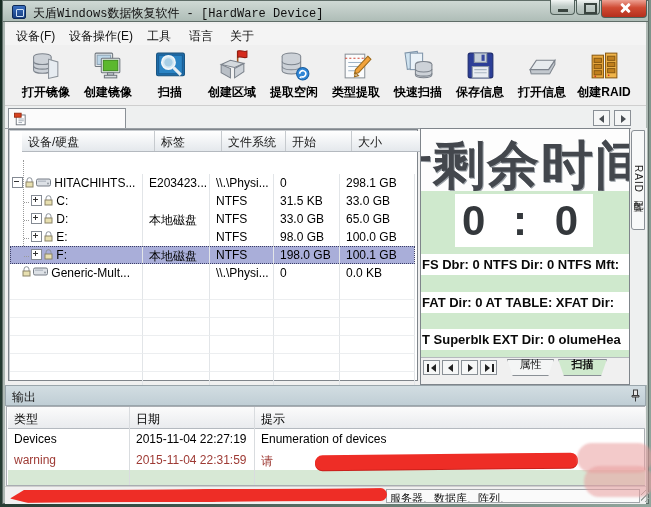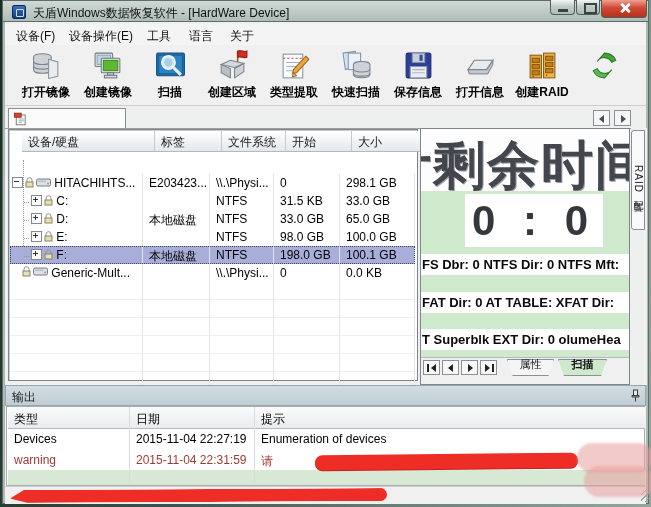--- a/index.html
+++ b/index.html
@@ -3,21 +3,21 @@
 <meta charset="utf-8">
 <style>
   html,body{margin:0;padding:0;}
   #screen{position:relative;width:651px;height:507px;overflow:hidden;
     font-family:"Liberation Sans","DejaVu Sans",sans-serif;
     background:linear-gradient(105deg,#172c23 0%,#3a5248 38%,#6d8279 70%,#93a79e 100%);}
   .abs{position:absolute;}
   
   .titlebar{left:2px;top:0;width:647px;height:40px;
     background:linear-gradient(#cfd9d5,#a9b8b2 60%,#9cada7);
-    border:1px solid #5f6d68;border-bottom:none;box-sizing:border-box;}
+    border:1px solid #5f6d68;border-bottom:none;box-sizing:border-box;font-family:Liberation Mono, monospace;}
   .title-text{left:30px;top:4px;font-size:12px;color:#101010;white-space:nowrap;}
   .win-icon{left:9px;top:4px;width:14px;height:14px;background:linear-gradient(#3a6fc0,#173d7e);
     border:1px solid #0e2a58;border-radius:2px;box-sizing:border-box;}
   .win-icon i{position:absolute;left:3px;top:3px;width:6px;height:6px;border:1px solid #cfe0f5;border-radius:1px;}
   .capbtn{top:0;height:15px;box-sizing:border-box;border:1px solid #50605a;border-top:none;
     background:linear-gradient(#f2f6f4,#c2cdc9 45%,#aebbb6);border-radius:0 0 4px 4px;}
   .btn-close{left:601px;width:46px;height:18px;background:linear-gradient(#eda193,#d04b34 45%,#b52f1d);}
   .glyph-min{position:absolute;left:7px;top:9px;width:10px;height:3px;background:#3a4540;}
   .glyph-max{position:absolute;left:7px;top:3px;width:9px;height:7px;border:2px solid #3a4540;}
   .glyph-x{position:absolute;left:17px;top:3px;width:12px;height:10px;}
@@ -56,21 +56,21 @@
   .expander{display:inline-block;width:9px;height:9px;border:1px solid #848a93;background:#fff;position:relative;margin-top:1px;}
   .expander::before{content:"";position:absolute;left:1px;top:3px;width:5px;height:1px;background:#333;}
   .expander.plus::after{content:"";position:absolute;left:3px;top:1px;width:1px;height:5px;background:#333;}
   .vline{position:absolute;left:14px;top:160px;height:90px;border-left:1px dotted #9a9a9a;}
   .hdot{display:inline-block;width:5px;border-top:1px dotted #9a9a9a;margin-top:5px;}
   
   .scan-panel{left:420px;top:128px;width:210px;height:257px;background:#cfe9cd;border:1px solid #7f858b;box-sizing:border-box;overflow:hidden;}
   .bigtime-white{position:absolute;left:0;top:0;width:208px;height:62px;background:#fdfdfd;overflow:hidden;}
   .bigtime-text{position:absolute;left:-42px;top:2px;font-size:52px;font-weight:bold;color:#43474d;
     white-space:nowrap;letter-spacing:2px;text-shadow:1px 1px 0 #9aa0a6;}
-  .timebox{position:absolute;left:44px;top:65px;width:138px;height:53px;background:#fff;
+  .timebox{position:absolute;left:34px;top:65px;width:138px;height:53px;background:#fff;
     display:flex;align-items:center;justify-content:center;}
   .timebox span{font-size:42px;font-weight:bold;color:#34383c;letter-spacing:8px;white-space:nowrap;}
   .statline{position:absolute;left:0;width:208px;height:21px;background:#fff;font-size:13px;font-weight:bold;
     color:#0a0a0a;white-space:nowrap;overflow:hidden;padding:3px 0 0 1px;box-sizing:border-box;}
   .navrow{position:absolute;left:0;top:228px;width:208px;height:27px;background:#f0f0f0;border-top:1px solid #b5b9bd;}
   .navbtn{position:absolute;top:2px;width:17px;height:15px;background:#f6f7f7;border:1px solid #8a9096;box-sizing:border-box;}
   .navbtn .tri{position:absolute;top:3px;width:0;height:0;border-top:4px solid transparent;border-bottom:4px solid transparent;}
   .navbtn .tl{left:5px;border-right:5px solid #222;} .navbtn .tr{left:6px;border-left:5px solid #222;}
   .navbtn .bar{position:absolute;top:3px;width:2px;height:8px;background:#222;}
   .ptab{position:absolute;top:1px;height:17px;font-size:11px;color:#111;text-align:center;padding-top:3px;box-sizing:border-box;
@@ -175,20 +175,31 @@
     </div>
     <div class="tool">
       <svg viewBox="0 0 32 32">
         <line x1="21" y1="2" x2="21" y2="13" stroke="#9c5a24" stroke-width="1.5"></line>
         <path d="M21 2c3-1.5 6 1.5 9 0v6c-3 1.5-6-1.5-9 0z" fill="#d62b1e" stroke="#8f1a10"></path>
         <path d="M5 15l9-4 13 3-9 4z" fill="#d5dade" stroke="#7c838c"></path>
         <path d="M5 15v8l9 5v-9z" fill="#b9bfc6" stroke="#7c838c"></path>
         <path d="M27 14v8l-9 6v-9z" fill="#cdd2d8" stroke="#7c838c"></path>
       </svg>
       <span class="tlabel">创建区域</span>
+    </div>
+    <div class="tool">
+      <svg viewBox="0 0 32 32">
+        <ellipse cx="13" cy="7" rx="9" ry="3.2" fill="#cdd2d8" stroke="#7c838c"></ellipse>
+        <path d="M4 7v14c0 1.8 4 3.2 9 3.2s9-1.4 9-3.2V7" fill="#cdd2d8" stroke="#7c838c"></path>
+        <path d="M4 12c0 1.8 4 3.2 9 3.2s9-1.4 9-3.2M4 17c0 1.8 4 3.2 9 3.2s9-1.4 9-3.2" fill="none" stroke="#7c838c"></path>
+        <circle cx="24" cy="24" r="6" fill="#2f86d6" stroke="#1b5fa0"></circle>
+        <path d="M21 24a3 3 0 1 1 1.5 2.6" fill="none" stroke="#fff" stroke-width="1.6"></path>
+        <path d="M20.4 27.6l1.9-1.3.4 2.5z" fill="#fff"></path>
+      </svg>
+      <span class="tlabel">提取空闲</span>
     </div>
     <div class="tool">
       <svg viewBox="0 0 32 32">
         <rect x="5" y="5" width="19" height="23" fill="#fbfcfd" stroke="#8a9198"></rect>
         <path d="M5 9h19" stroke="#d04434" stroke-dasharray="2 2"></path>
         <path d="M8 13h13M8 17h13M8 21h9" stroke="#9fb3c6"></path>
         <path d="M27 7l3 3-12 13-4 1 1-4z" fill="#f2a33c" stroke="#9c6a1c"></path>
         <path d="M15 23l-1 4 4-1z" fill="#e8d9c2" stroke="#9c6a1c"></path>
       </svg>
       <span class="tlabel">类型提取</span>
@@ -499,20 +510,23 @@
       <div class="ocell oc2">请</div>
     </div>
     <div class="orow r3">
       <div class="ocell oc0"></div>
         <div class="ocell oc1"></div>
         <div class="ocell oc2"></div>
     </div>
   </div>
 
   <div class="abs statusbar">
+    <div class="statusbox">
+      <span>服务器、数据库、阵列、</span>
+    </div>
     <div class="grip"></div>
   </div>
 
   <div class="abs scribble scrib-warn"></div>
   <div class="abs scribble scrib-status"></div>
   <div class="abs pinkblob pb1"></div>
   <div class="abs pinkblob pb2"></div>
 
 </div>
 

